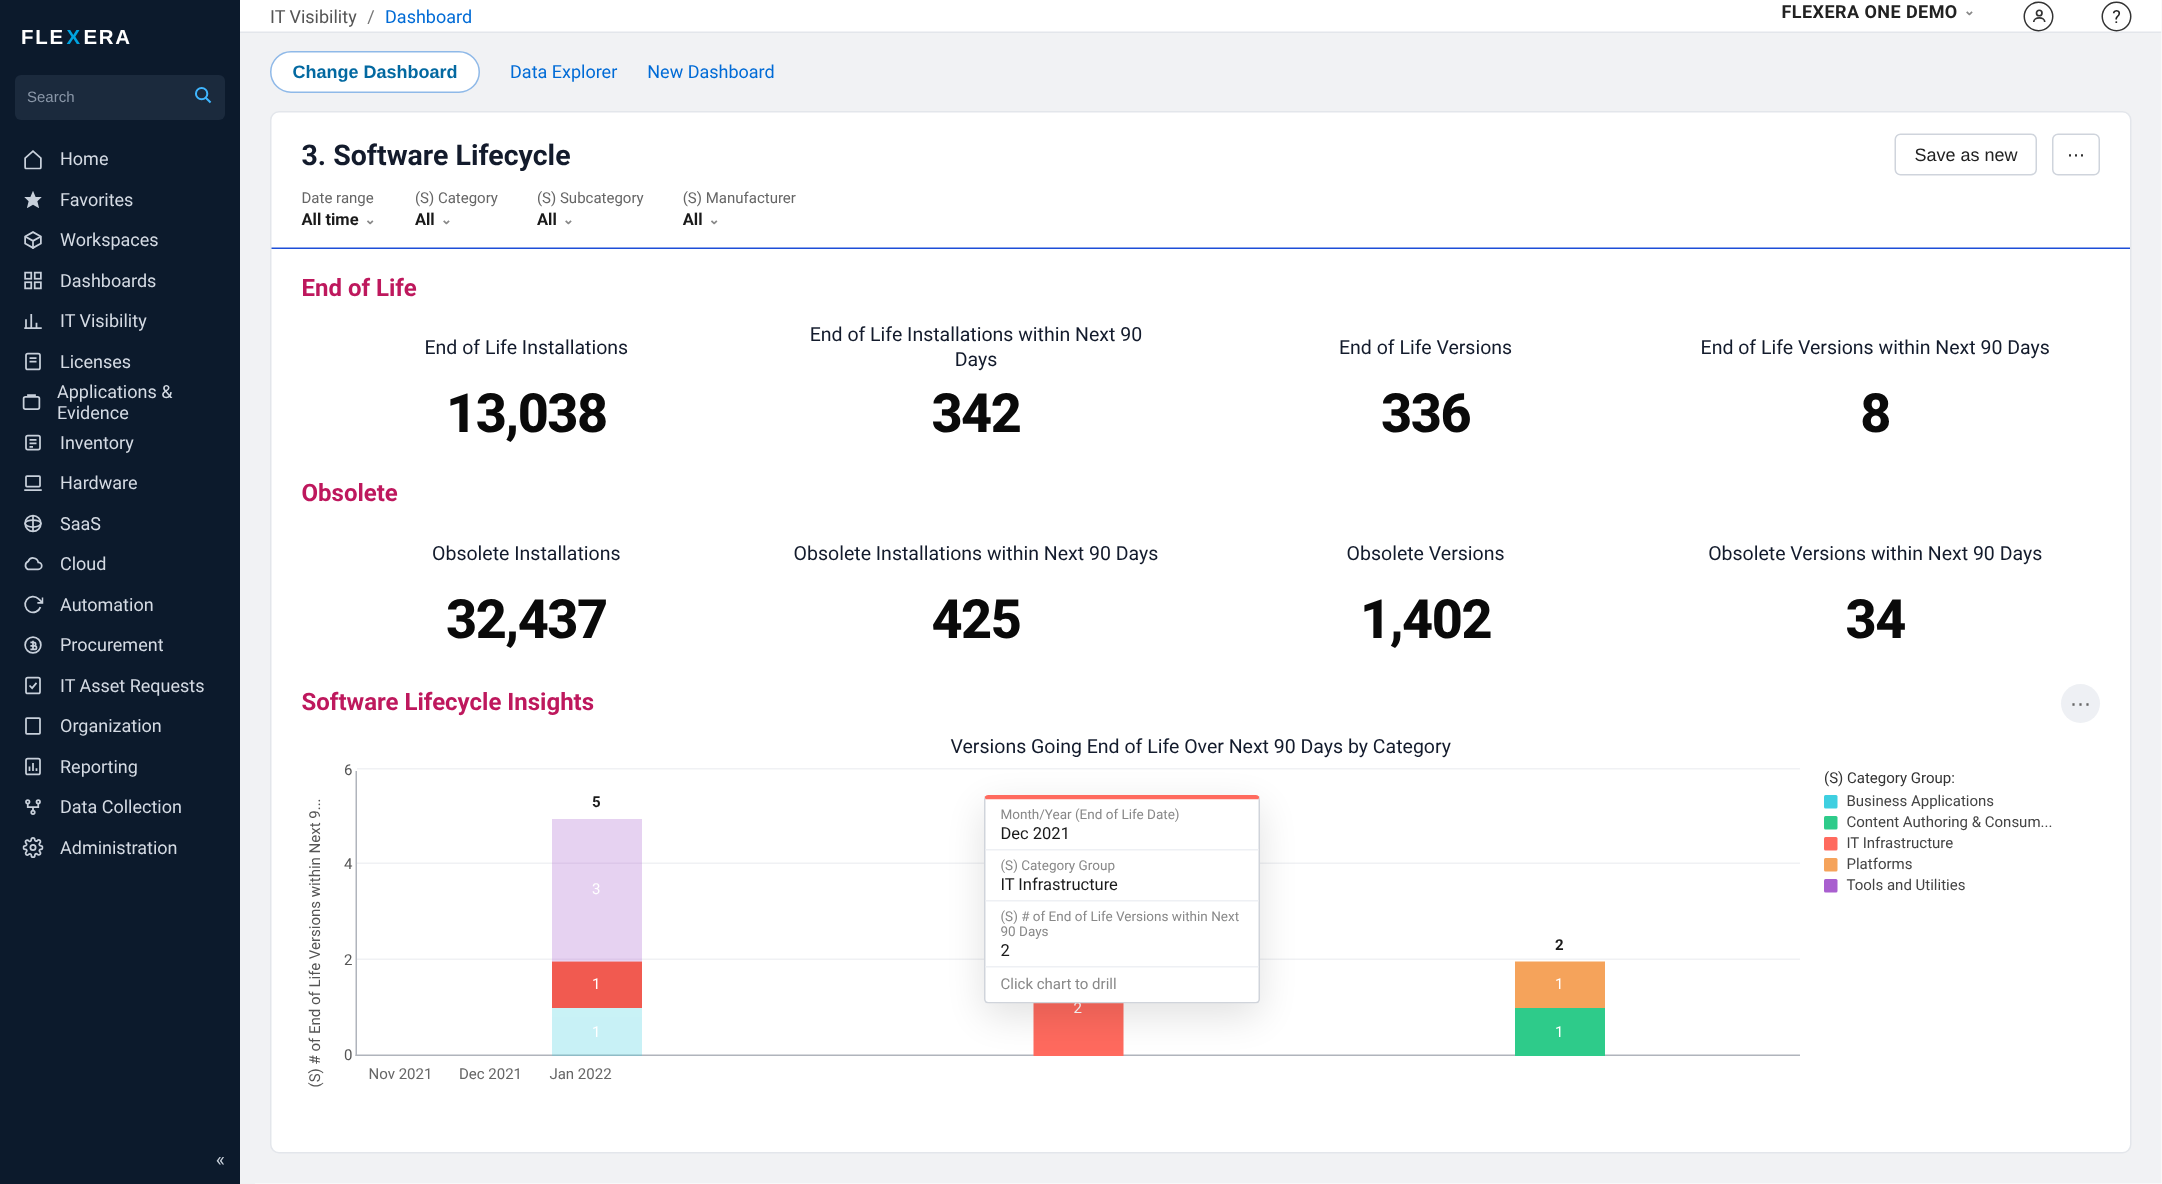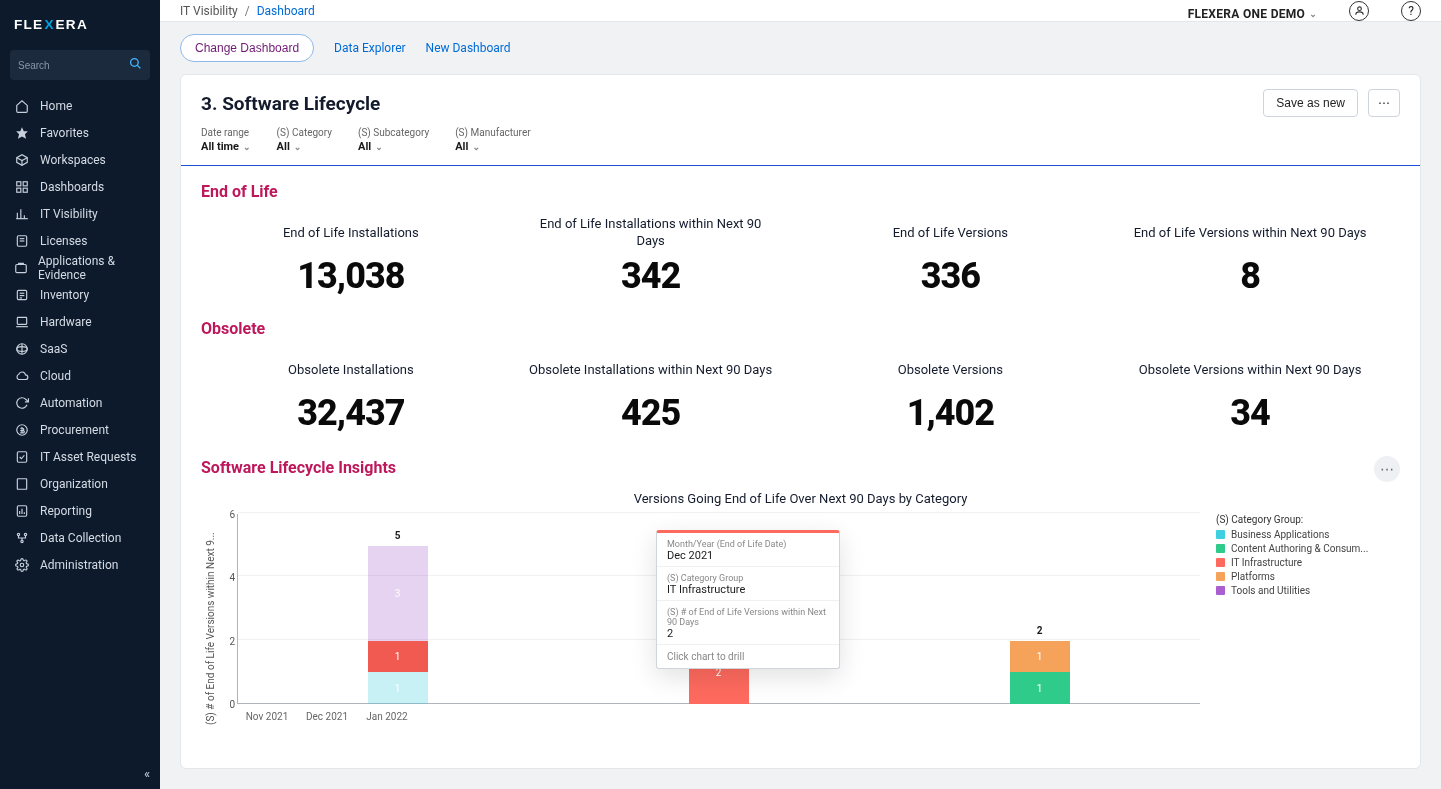--- a/index.html
+++ b/index.html
@@ -94,21 +94,21 @@
       display: flex;
       align-items: center;
       padding: 0 20px;
       justify-content: space-between;
       font-size: 12px;
     }
     .breadcrumb { color: #555; }
     .breadcrumb .sep { margin: 0 4px; color: #777; }
     .breadcrumb .link { color: #006bd6; cursor: pointer; }
     .top-right {
-      display: flex; align-items: flex-end; gap: 32px;
+      display: flex; align-items: flex-start; gap: 32px;
       font-size: 12px; color: #222;
     }
     .org-name { font-weight: 700; letter-spacing: 0.3px; display:flex; align-items:center; gap:4px; }
     .top-icon {
       width: 20px; height: 20px;
       border: 1.5px solid #333;
       border-radius: 50%;
       display: inline-flex;
       align-items: center; justify-content: center;
       font-size: 12px;
@@ -122,22 +122,22 @@
       align-items: center;
       gap: 20px;
       font-size: 12px;
     }
     .pill-btn {
       border: 1px solid #8fb9e8;
       border-radius: 16px;
       padding: 6px 14px;
       font-size: 12px;
       background: #fff;
-      color: #701a75;
-      font-weight: 400;
+      color: #0369a1;
+      font-weight: 700;
       cursor: pointer;
     }
     .sublink {
       color: #006bd6;
       cursor: pointer;
       font-size: 12px;
     }
 
     
     .dash-card {

